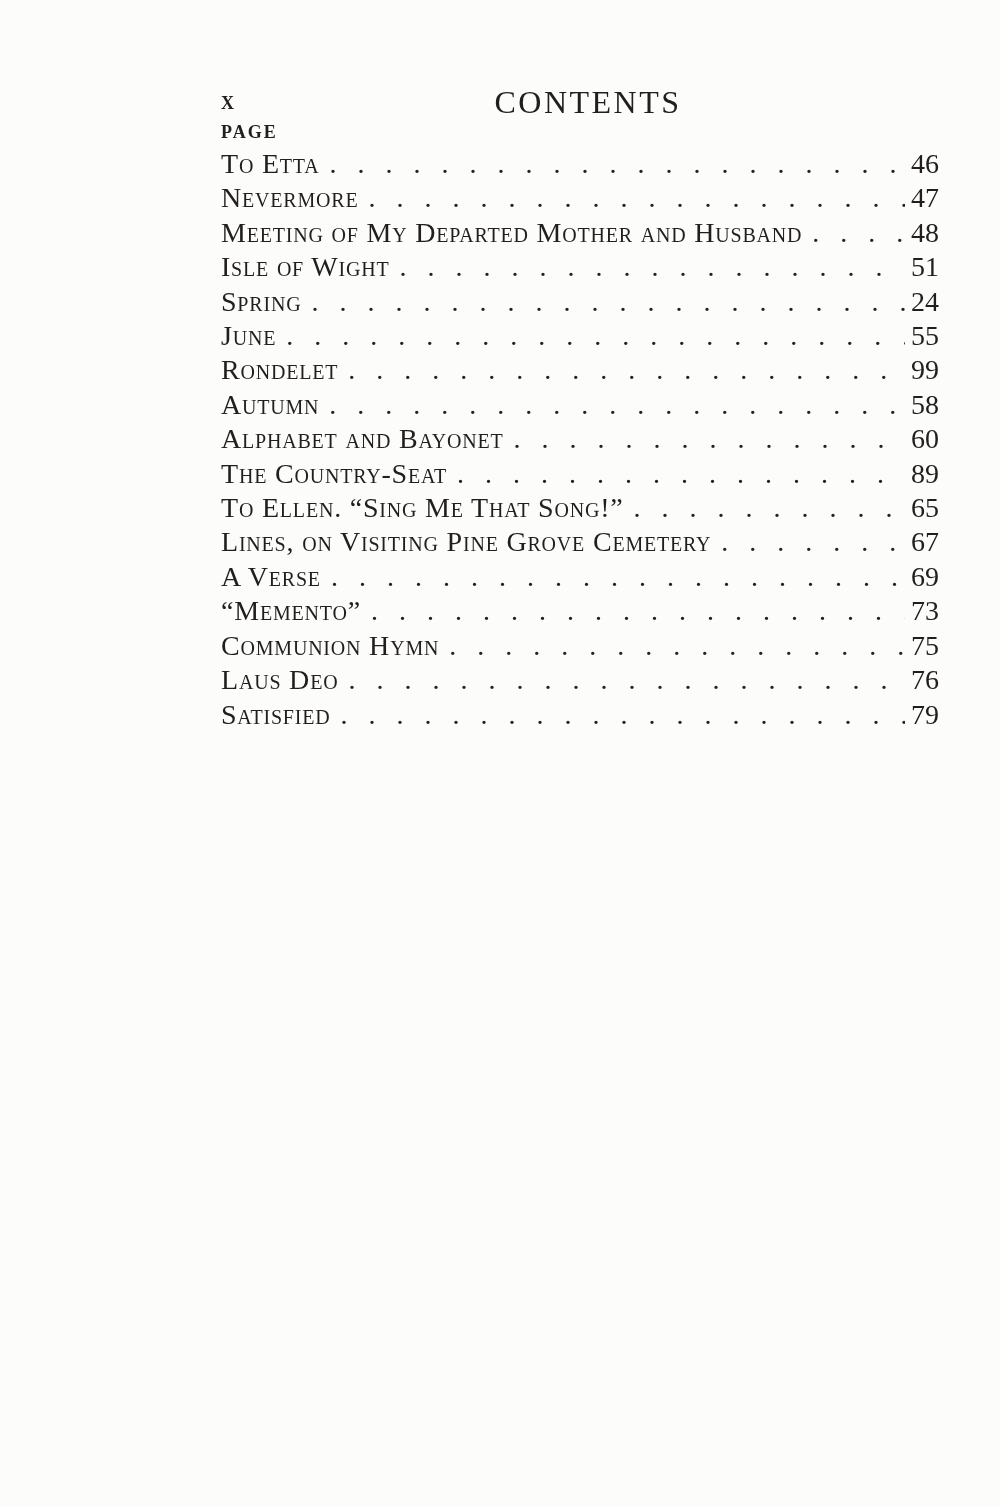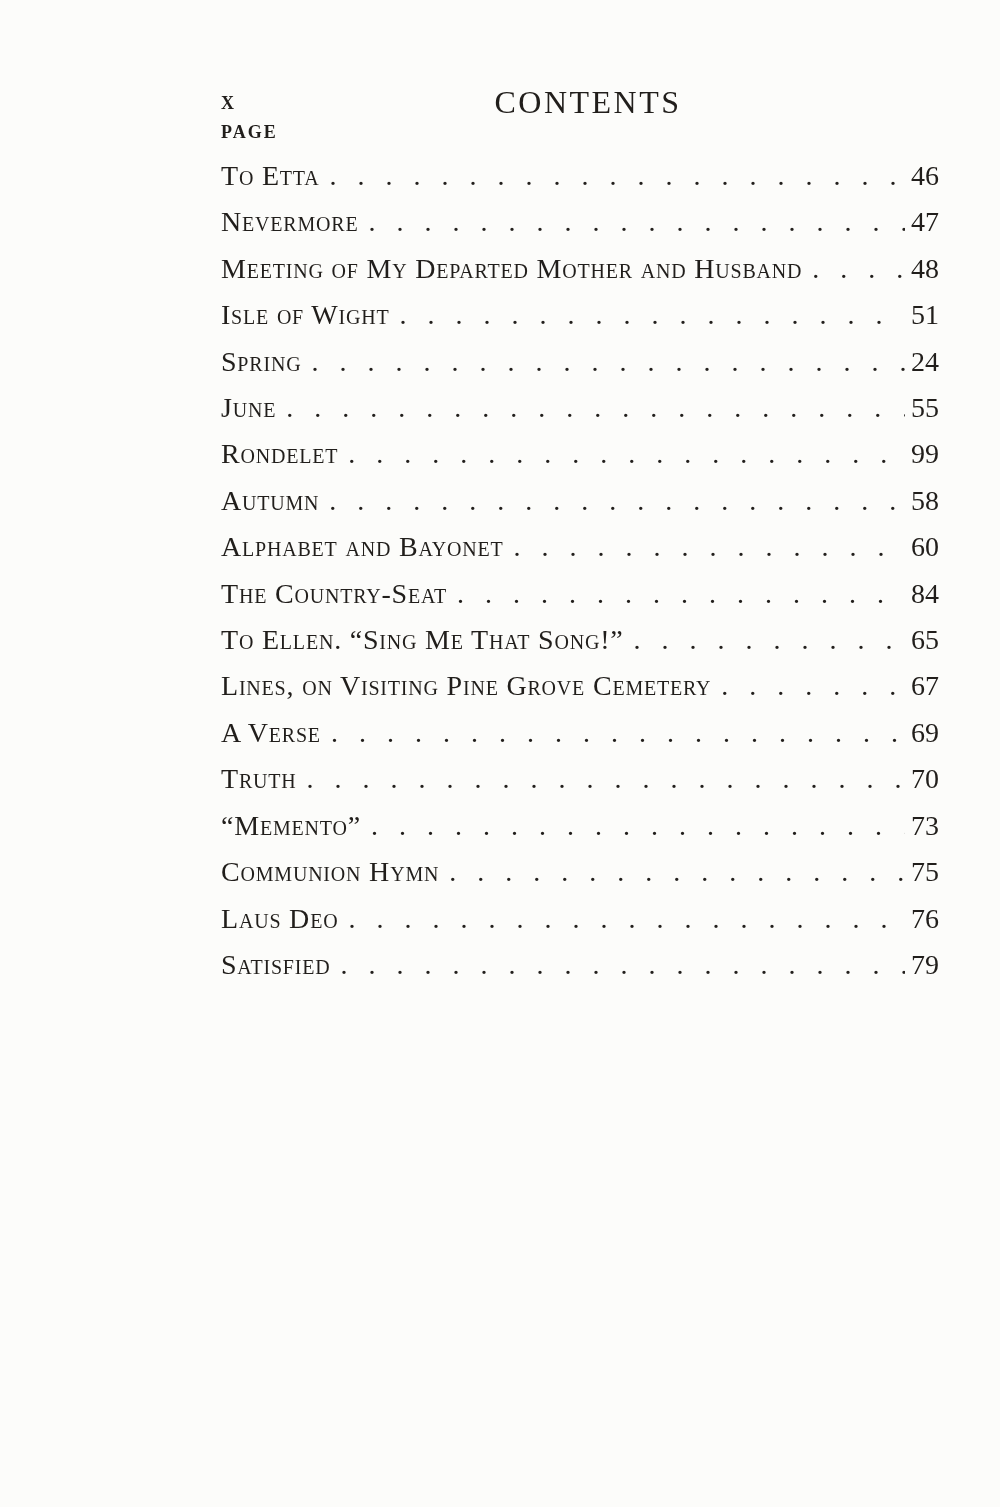--- a/index.html
+++ b/index.html
@@ -51,21 +51,20 @@
     display: flex;
     align-items: baseline;
     font-size: 28px;
     line-height: 34.4px;
     font-variant: small-caps;
     letter-spacing: 0.8px;
   }
   .toc-title {
     white-space: nowrap;
     flex: 0 0 auto;
-    margin-top: 12px;
   }
   .toc-leader {
     flex: 1 1 auto;
     min-width: 0;
     overflow: hidden;
     white-space: nowrap;
     margin: 0 6px 0 10px;
     font-variant: normal;
   }
   .toc-leader::after {
@@ -140,46 +139,41 @@
 
   <div class="toc-row">
     <span class="toc-title">Alphabet and Bayonet</span>
     <span class="toc-leader"></span>
     <span class="toc-page">60</span>
   </div>
 
   <div class="toc-row">
     <span class="toc-title">The Country-Seat</span>
     <span class="toc-leader"></span>
-    <span class="toc-page">84</span>
+    <span class="toc-page">89</span>
   </div>
 
   <div class="toc-row">
     <span class="toc-title">To Ellen.  “Sing Me That Song!”</span>
     <span class="toc-leader"></span>
     <span class="toc-page">65</span>
   </div>
 
   <div class="toc-row">
     <span class="toc-title">Lines, on Visiting Pine Grove Cemetery</span>
     <span class="toc-leader"></span>
     <span class="toc-page">67</span>
   </div>
 
   <div class="toc-row">
     <span class="toc-title">A Verse</span>
     <span class="toc-leader"></span>
     <span class="toc-page">69</span>
   </div>
 
-  <div class="toc-row">
-    <span class="toc-title">Truth</span>
-    <span class="toc-leader"></span>
-    <span class="toc-page">70</span>
-  </div>
 
 
   <div class="toc-row">
     <span class="toc-title">“Memento”</span>
     <span class="toc-leader"></span>
     <span class="toc-page">73</span>
   </div>
 
   <div class="toc-row">
     <span class="toc-title">Communion Hymn</span>

